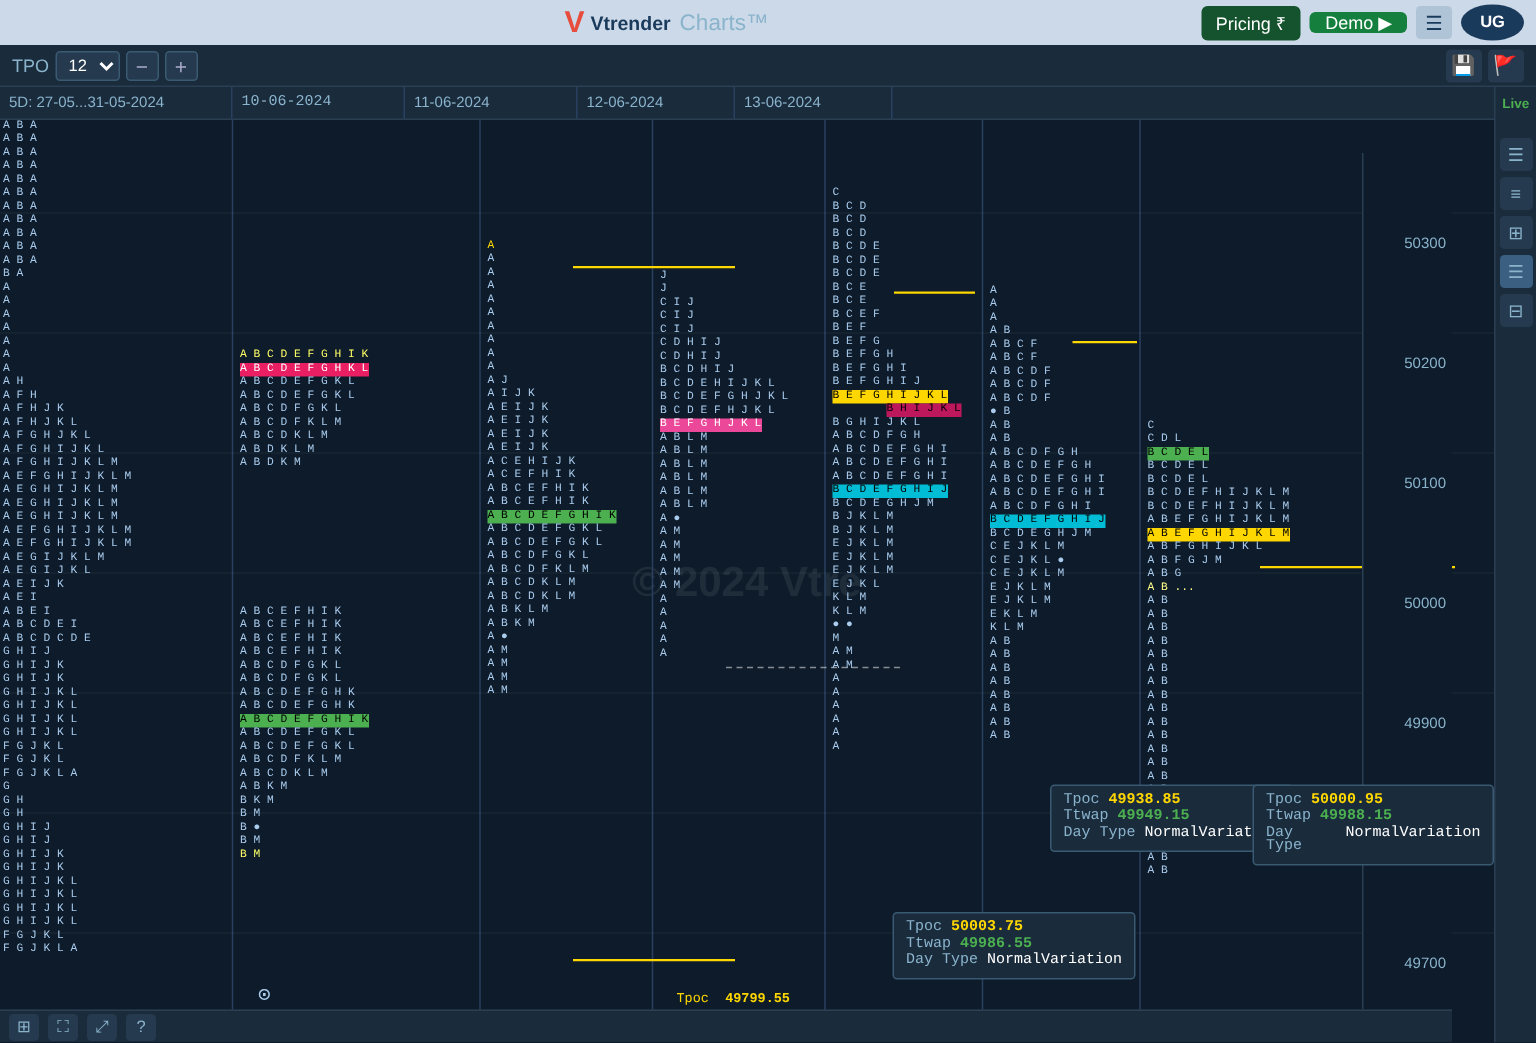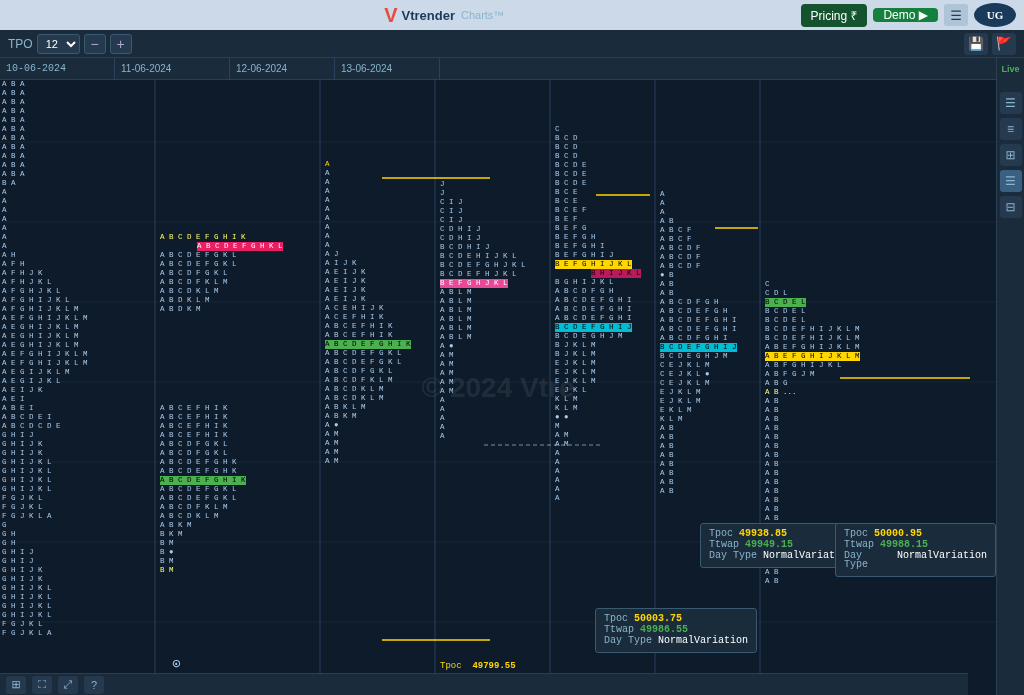--- a/index.html
+++ b/index.html
@@ -72,21 +72,20 @@
       color: #fff;
       border-radius: 50%;
       width: 42px;
       height: 24px;
       display: flex;
       align-items: center;
       justify-content: center;
       font-size: 11px;
       font-weight: bold;
       cursor: pointer;
-      font-family: Liberation Serif, serif;
     }
 
     
     #toolbar2 {
       display: flex;
       align-items: center;
       background: #1a2b3c;
       height: 28px;
       padding: 0 8px;
       gap: 4px;
@@ -309,21 +308,21 @@
     }
   </style>
 </head>
 <body>
 
 <div id="navbar">
   <div style="width:80px"></div>
   <div class="logo-area">
     <span style="color:#e74c3c;font-size:20px;font-weight:bold;">V</span>
     <span style="color:#1a3a5c;font-weight:bold;font-size:13px;">Vtrender</span>
-    <span style="color:#8ab4cc;font-size:11px;margin-left:2px;">Charts™</span>
+    <span style="color:#8ab4cc;font-size:15px;margin-left:2px;">Charts™</span>
   </div>
   <button class="btn-pricing">Pricing ₹</button>
   <button class="btn-demo">Demo ▶</button>
   <button class="icon-btn">☰</button>
   <div class="user-icon">UG</div>
 </div>
 
 <div id="toolbar2">
   <span class="tpo-label">TPO</span>
   <select>
@@ -336,20 +335,23 @@
   <div class="spacer"></div>
   <button class="save-btn">💾</button>
   <button class="flag-btn">🚩</button>
 </div>
 
 <div id="main">
 
   <div id="chart-area">
 
     <div id="date-header">
+      <div class="date-segment" style="width:155px;">
+        <span>5D: 27-05...31-05-2024</span>
+      </div>
       <div class="date-segment" style="width:115px;font-family:Liberation Mono, monospace;">
         <span>10-06-2024</span>
       </div>
       <div class="date-segment" style="width:115px;">
         <span>11-06-2024</span>
       </div>
       <div class="date-segment" style="width:105px;">
         <span>12-06-2024</span>
       </div>
       <div class="date-segment" style="width:105px;">
@@ -454,21 +456,21 @@
           <div>G H I J K L</div>
           <div>G H I J K L</div>
           <div>G H I J K L</div>
           <div>F G J K L</div>
           <div>F G J K L A</div>
         </div>
 
         <div style="position:absolute;left:160px;top:0;width:160px;font-family:'Courier New',monospace;font-size:7.5px;line-height:9px;color:#aaccee;">
           <div style="height:153px;"></div>
           <div style="color:#ff6;">A B C D E F G H I K</div>
-          <div style="background:#e91e63;color:#fff;display:inline-block;margin-left:37px;">A B C D E F G H K L</div>
+          <div style="background:#e91e63;color:#fff;display:inline-block;">A B C D E F G H K L</div>
           <div>A B C D E F G K L</div>
           <div>A B C D E F G K L</div>
           <div>A B C D F G K L</div>
           <div>A B C D F K L M</div>
           <div>A B C D K L M</div>
           <div>A B D K L M</div>
           <div>A B D K M</div>
           <div style="height:90px;"></div>
           <div>A B C E F H I K</div>
           <div>A B C E F H I K</div>
@@ -720,29 +722,39 @@
           <div class="ib-row">
             <span class="ib-label">Ttwap</span>
             <span class="ib-val-green">49988.15</span>
           </div>
           <div class="ib-row">
             <span class="ib-label">Day Type</span>
             <span class="ib-val-white">NormalVariation</span>
           </div>
         </div>
 
-        <div style="position:absolute;left:440px;bottom:2px;font-size:9px;color:#ffd700;">
+        <div style="position:absolute;left:451px;bottom:2px;font-size:9px;color:#ffd700;">
           <span>Tpoc</span>&nbsp;
           <span style="color:#ffd700;font-weight:bold;">49799.55</span>
         </div>
 
         <div style="position:absolute;bottom:4px;left:172px;color:#aaccee;font-size:14px;">⊙</div>
 
       </div>
 
+      <div id="price-scale" style="position:absolute;right:28px;top:22px;width:60px;bottom:22px;background:#0d1b2a;border-left:1px solid #2a3f52;">
+        <span class="price-tick" style="top:55px;">50300</span>
+        <span class="price-tick" style="top:135px;">50200</span>
+        <span class="price-tick" style="top:215px;">50100</span>
+        <span class="price-tick" style="top:295px;">50000</span>
+        <span class="price-tick" style="top:375px;">49900</span>
+        <span class="price-tick" style="top:455px;">49800</span>
+        <span class="price-tick" style="top:535px;">49700</span>
+
+      </div>
 
       <div id="bottom-bar" style="position:absolute;bottom:0;left:0;right:28px;">
         <button class="bb-btn">⊞</button>
         <button class="bb-btn">⛶</button>
         <button class="bb-btn">⤢</button>
         <button class="bb-btn">?</button>
       </div>
     </div>
   </div>
 

